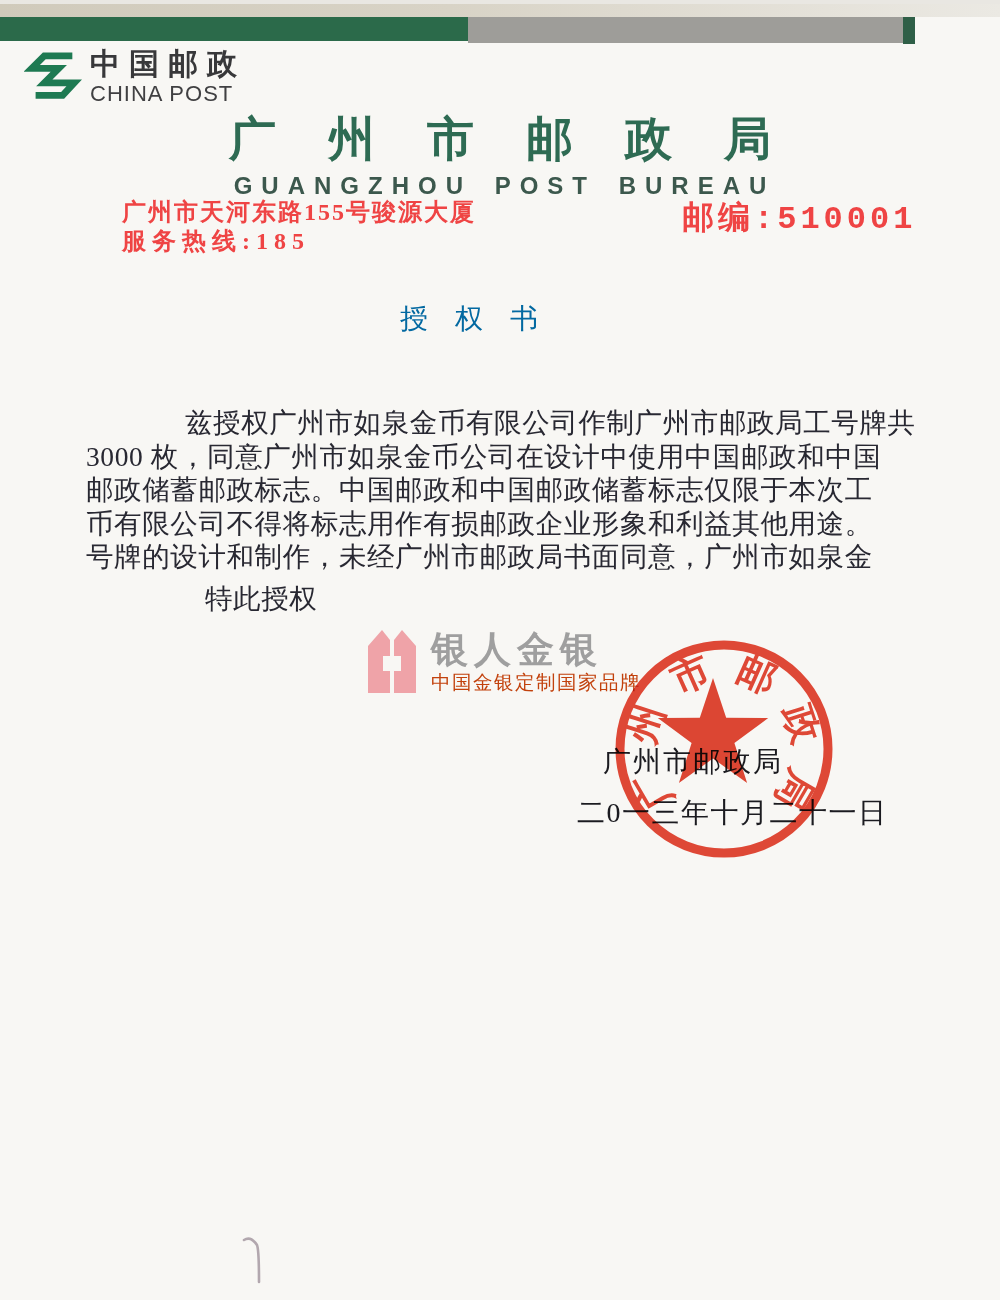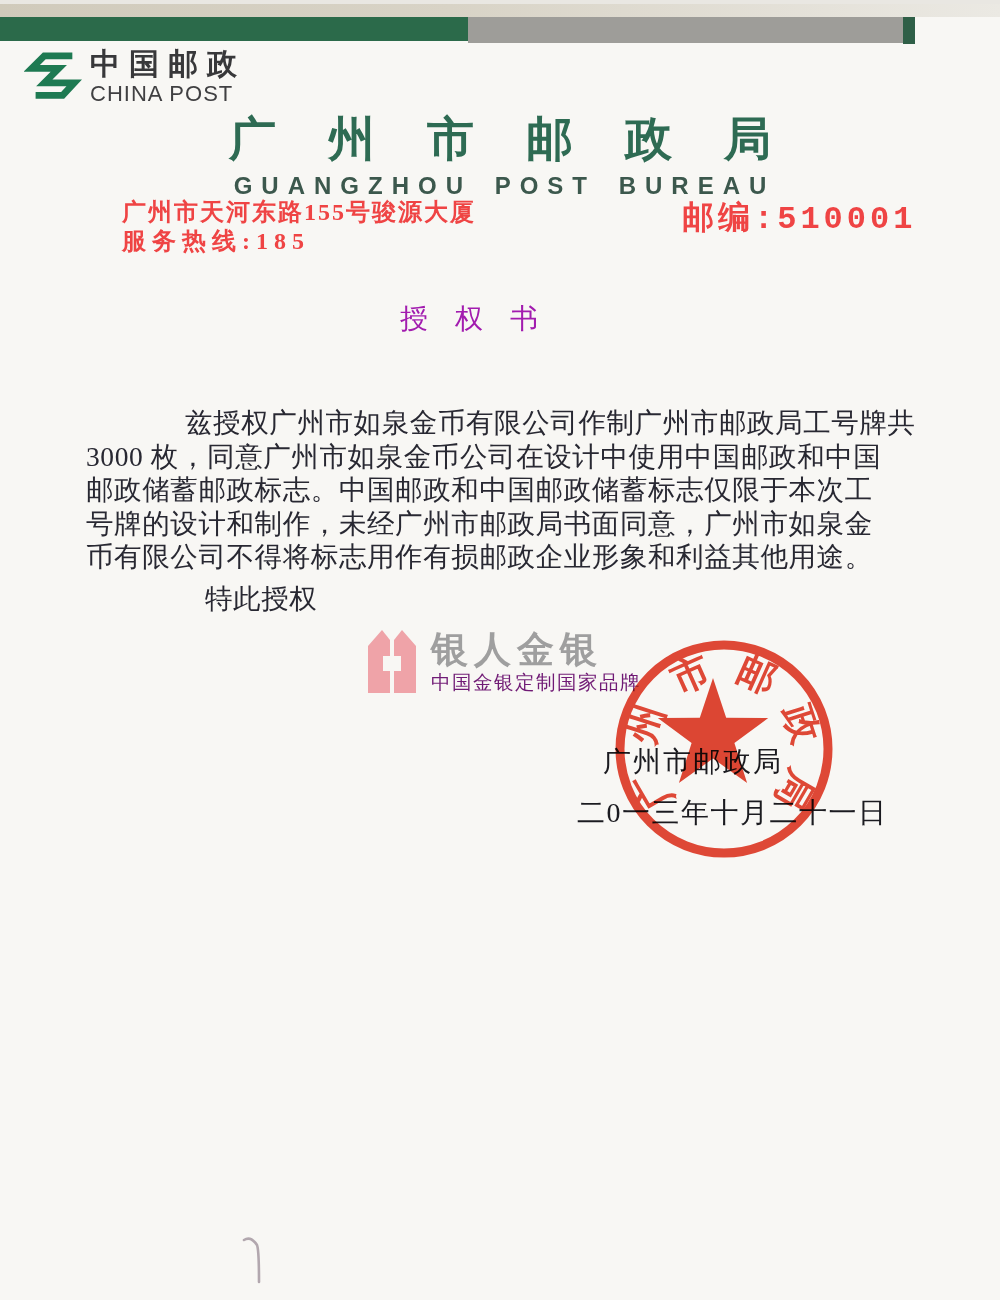--- a/index.html
+++ b/index.html
@@ -27,33 +27,33 @@
     white-space:nowrap;}
   .title-en{position:absolute;left:0;right:0;top:168px;text-align:center;
     font-family:Liberation Sans, sans-serif;font-weight:bold;
     font-size:24px;color:#3c584d;letter-spacing:9px;text-indent:9px;word-spacing:7px;white-space:nowrap;}
   .addr{position:absolute;font-weight:bold;color:#ef4444;white-space:nowrap;}
   .addr-street{left:122px;top:192px;font-size:24px;letter-spacing:2px;}
   .addr-post{left:682px;top:192px;font-size:32px;font-family:Liberation Mono, monospace;letter-spacing:4px;}
   .addr-hotline{left:122px;top:221px;font-size:24px;letter-spacing:6px;}
   .addr-web{left:372px;top:221px;font-size:23px;font-family:"Liberation Mono","DejaVu Sans Mono",monospace;letter-spacing:5.5px;}
   
-  .doc-title{position:absolute;left:400px;top:296px;font-size:28px;color:#a21caf;
+  .doc-title{position:absolute;left:400px;top:296px;font-size:28px;color:#0369a1;
     letter-spacing:27px;white-space:nowrap;}
   .body-text{position:absolute;left:86px;top:402px;font-size:27.5px;color:#282832;
     line-height:33.5px;letter-spacing:0.6px;white-space:nowrap;}
   .body-line.indent{text-indent:99px;}
   .closing{margin-top:8px;text-indent:119px;}
   
   .watermark{position:absolute;left:368px;top:626px;display:flex;align-items:flex-end;z-index:1;}
   .wm-mark{width:48px;height:63px;margin-right:15px;}
   .wm-brand{font-family:"Liberation Sans","DejaVu Sans",sans-serif;font-weight:bold;
     font-size:37px;line-height:37px;color:#9f9f9f;letter-spacing:6px;white-space:nowrap;}
   .wm-tagline{font-family:"Liberation Sans","DejaVu Sans",sans-serif;font-size:19.5px;
-    line-height:22px;color:#701a75;letter-spacing:1.5px;margin-top:3px;white-space:nowrap;}
+    line-height:22px;color:#c2410c;letter-spacing:1.5px;margin-top:3px;white-space:nowrap;}
   
   .signature{position:absolute;left:603px;top:739px;font-size:28px;color:#1b1b20;
     letter-spacing:2px;z-index:4;white-space:nowrap;}
   .date{position:absolute;left:577px;top:790px;font-size:28px;color:#1b1b20;
     letter-spacing:1.5px;z-index:4;white-space:nowrap;}
   
   .seal{position:absolute;left:601px;top:622px;width:246px;height:246px;z-index:5;
     opacity:0.88;mix-blend-mode:multiply;filter:blur(0.3px);}
   .seal text{font-family:"Liberation Serif","DejaVu Serif",serif;font-weight:bold;font-size:38px;}
   
@@ -87,22 +87,22 @@
   <div class="addr addr-street">广州市天河东路155号骏源大厦</div>
   <div class="addr addr-post">邮编:510001</div>
   <div class="addr addr-hotline">服务热线:185</div>
 
   <div class="doc-title">授权书</div>
 
   <div class="body-text">
     <div class="body-line indent">兹授权广州市如泉金币有限公司作制广州市邮政局工号牌共</div>
     <div class="body-line">3000 枚，同意广州市如泉金币公司在设计中使用中国邮政和中国</div>
     <div class="body-line">邮政储蓄邮政标志。中国邮政和中国邮政储蓄标志仅限于本次工</div>
+    <div class="body-line">币有限公司不得将标志用作有损邮政企业形象和利益其他用途。</div>
     <div class="body-line">号牌的设计和制作，未经广州市邮政局书面同意，广州市如泉金</div>
-    <div class="body-line">币有限公司不得将标志用作有损邮政企业形象和利益其他用途。</div>
     <div class="closing">特此授权</div>
   </div>
 
   <div class="watermark">
     <svg class="wm-mark" viewBox="0 0 48 63">
       <polygon points="0,16 14,0 22,10 22,63 0,63" fill="#efa3a8"></polygon>
       <polygon points="48,16 34,0 26,10 26,63 48,63" fill="#efa3a8"></polygon>
       <rect x="15" y="26" width="18" height="15" fill="#f8f7f4"></rect>
     </svg>
     <div>

